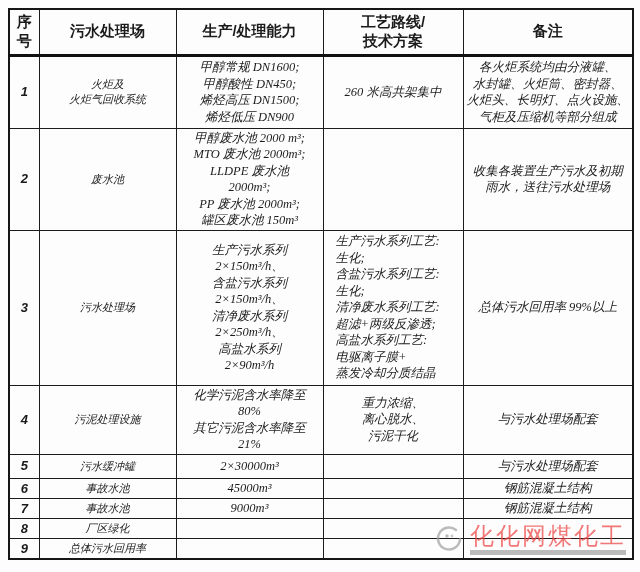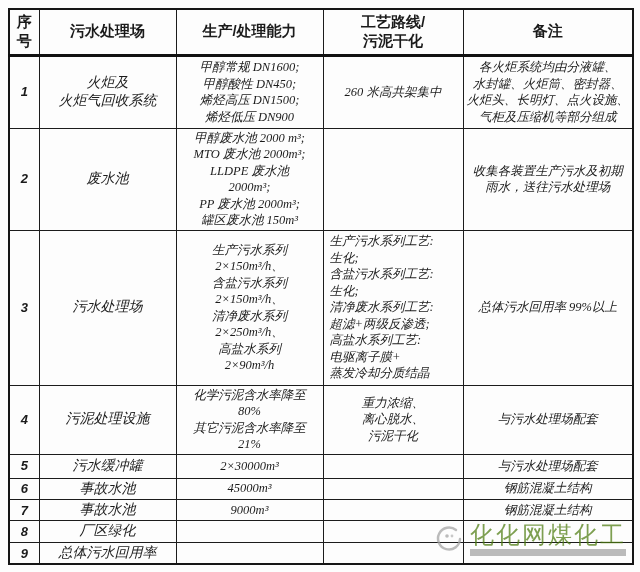--- a/index.html
+++ b/index.html
@@ -41,22 +41,22 @@
   tbody td{
     font-size:12.5px;
     line-height:1.32;
     font-style:italic;
   }
   tbody td.no{
     font-family:"Liberation Sans","DejaVu Sans",sans-serif;
     font-weight:bold;
     font-size:13px;
   }
-  tbody td.name{ font-size:14px;margin-top:24px; }
-  td.align-left{ text-align:left; padding-left:6px; }
+  tbody td.name{ font-size:11px;margin-top:24px; }
+  td.align-left{ text-align:left; padding-left:12px; }
   tr.h-hdr{height:46px;}
   tr.h-r1{height:73px;}
   tr.h-r2{height:96px;}
   tr.h-r3{height:155px;}
   tr.h-r4{height:62px;}
   tr.h-r5{height:24px;}
   tr.h-r6{height:20px;}
   tr.h-r7{height:18px;}
   tr.h-r8{height:20px;}
   tr.h-r9{height:19px;}
@@ -68,22 +68,22 @@
     align-items:center;
     gap:6px;
     opacity:0.72;
     pointer-events:none;
   }
   .wm-logo{display:inline-block;width:30px;height:30px;}
   .wm-text{
     font-family:"Liberation Serif","DejaVu Serif",serif;
     font-size:24px;
     letter-spacing:2px;
-    color:#4d7c0f;
-    border-bottom:7px solid #a3a3a3;
+    color:#ef4444;
+    border-bottom:5px solid #a3a3a3;
     white-space:nowrap;
     line-height:1.1;
   }
 </style>
 </head>
 <body>
 
 <div class="page">
 
   <table class="facilities">
@@ -94,21 +94,21 @@
       <col style="width:140px">
       <col style="width:170px">
     </colgroup>
     <thead>
       <tr class="h-hdr">
         <th>序
 号</th>
         <th>污水处理场</th>
         <th>生产/处理能力</th>
         <th>工艺路线/
-污泥干化</th>
+技术方案</th>
         <th>备注</th>
       </tr>
     </thead>
     <tbody>
       <tr class="h-r1">
         <td class="no">1</td>
         <td class="name">火炬及
 火炬气回收系统</td>
         <td class="cap">甲醇常规 DN1600;
 甲醇酸性 DN450;

